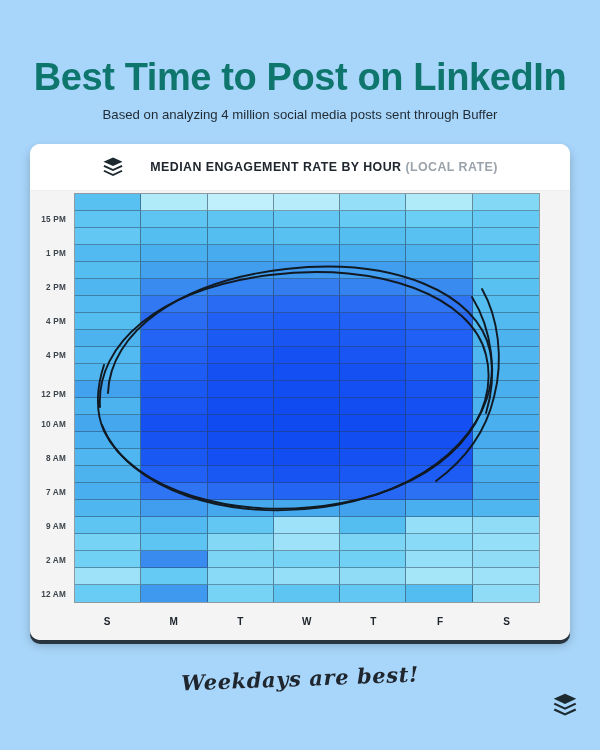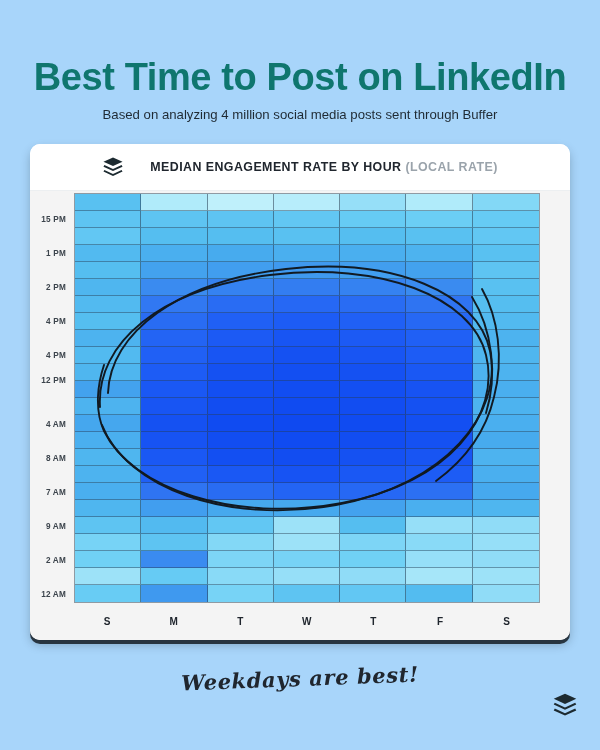--- a/index.html
+++ b/index.html
@@ -124,22 +124,22 @@
       </span>
     </div>
 
     <div class="plot-wrap">
       <div class="ylabels">
           <div class="ylab" style="top: 401.458px;">12 AM</div>
           <div class="ylab" style="top: 367.292px;">2 AM</div>
           <div class="ylab" style="top: 333.125px;">9 AM</div>
           <div class="ylab" style="top: 298.958px;">7 AM</div>
           <div class="ylab" style="top: 264.792px;">8 AM</div>
-          <div class="ylab" style="top: 230.625px;">4 AM</div>
-          <div class="ylab" style="top: 187px;">12 PM</div>
+          <div class="ylab" style="top: 230.625px;">10 AM</div>
+          <div class="ylab" style="top: 201px;">12 PM</div>
           <div class="ylab" style="top: 162.292px;">4 PM</div>
           <div class="ylab" style="top: 128.125px;">4 PM</div>
           <div class="ylab" style="top: 93.9583px;">2 PM</div>
           <div class="ylab" style="top: 59.7917px;">1 PM</div>
           <div class="ylab" style="top: 25.625px;">15 PM</div>
         </div>
       <div class="grid">
           <div class="cell" style="background: rgb(89, 193, 241);"></div>
           <div class="cell" style="background: rgb(176, 235, 250);"></div>
           <div class="cell" style="background: rgb(191, 240, 251);"></div>

